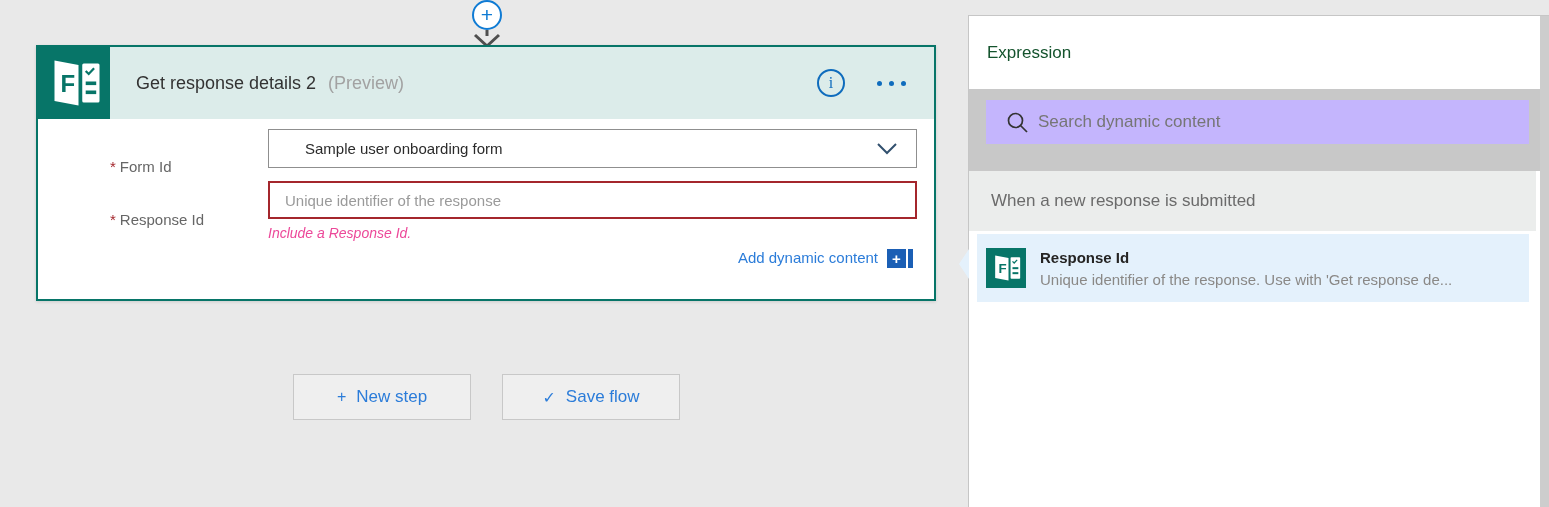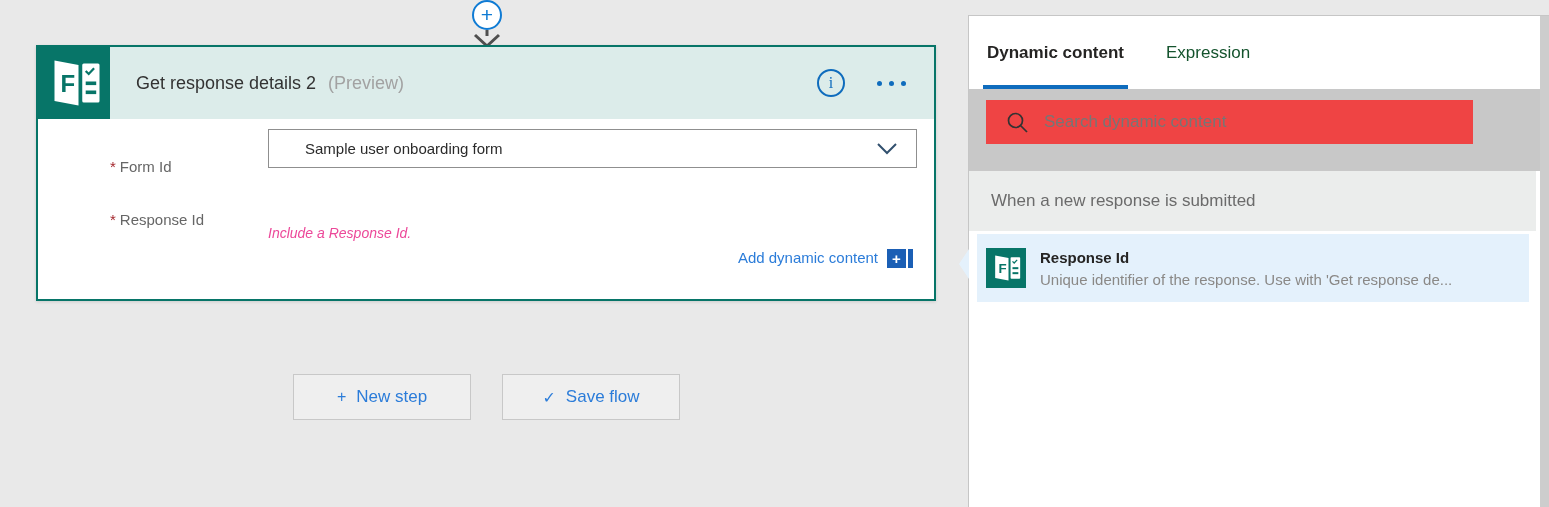--- a/index.html
+++ b/index.html
@@ -94,22 +94,22 @@
 
   .tabs { height: 73px; background: #fff; display: flex; align-items: center; padding-left: 16px; gap: 38px; }
   .tab { position: relative; font-size: 17px; color: #14532d; height: 100%; display: flex; align-items: center; cursor: pointer; padding: 0 2px; }
   .tab.active { font-weight: bold; color: #252423; }
   .tab.active::after {
     content: ""; position: absolute; left: -2px; right: -2px; bottom: 0; height: 4px; background: #0f6cbd;
   }
 
   .search-section { height: 82px; background: #c8c8c8; position: relative; }
   .search-box {
-    position: absolute; left: 17px; top: 11px; width: 487px; height: 44px;
-    background: #ef4444; display: flex; align-items: center; padding-left: 20px; gap: 15px;
+    position: absolute; left: 17px; top: 11px; width: 543px; height: 44px;
+    background: #c4b5fd; display: flex; align-items: center; padding-left: 20px; gap: 9px;
   }
   .search-box input {
     border: none; outline: none; flex: 1; font-size: 17px; color: #333;
     font-family: "Liberation Sans", sans-serif; height: 100%; background: transparent;
   }
   .search-box input::placeholder { color: #767676; }
 
   .group-header {
     margin-top: 0; height: 60px; width: 567px; background: #ebedec;
     display: flex; align-items: center; padding-left: 22px;
@@ -177,20 +177,21 @@
       <span class="combo-chevron">
         <svg width="22" height="13" viewBox="0 0 22 13">
           <path d="M2 2 L11 11 L20 2" stroke="#32506e" stroke-width="2" fill="none"></path>
         </svg>
       </span>
     </div>
 
     <div class="field-label label-response-id">
       <span class="req">*</span><span>Response Id</span>
     </div>
+    <input class="text-input" type="text" placeholder="Unique identifier of the response" style="">
 
     <div class="error-text">Include a Response Id.</div>
 
     <div class="adc-row">
       <span class="adc-link">Add dynamic content</span>
       <span class="adc-plus">+</span>
       <span class="adc-bar"></span>
     </div>
   </div>
 </div>
@@ -201,21 +202,20 @@
 </button>
 <button class="btn btn-save-flow">
   <span class="btn-ico">✓</span>
   <span>Save flow</span>
 </button>
 
 <div class="panel">
   <div class="panel-notch"></div>
 
   <div class="tabs">
-    <div class="tab active">Dynamic content</div>
     <div class="tab">Expression</div>
   </div>
 
   <div class="search-section">
     <div class="search-box">
       <svg width="23" height="23" viewBox="0 0 23 23">
         <circle cx="9.5" cy="9.5" r="7" stroke="#333" stroke-width="1.7" fill="none"></circle>
         <line x1="14.5" y1="14.5" x2="21" y2="21" stroke="#333" stroke-width="1.7"></line>
       </svg>
       <input type="text" placeholder="Search dynamic content" style="">

